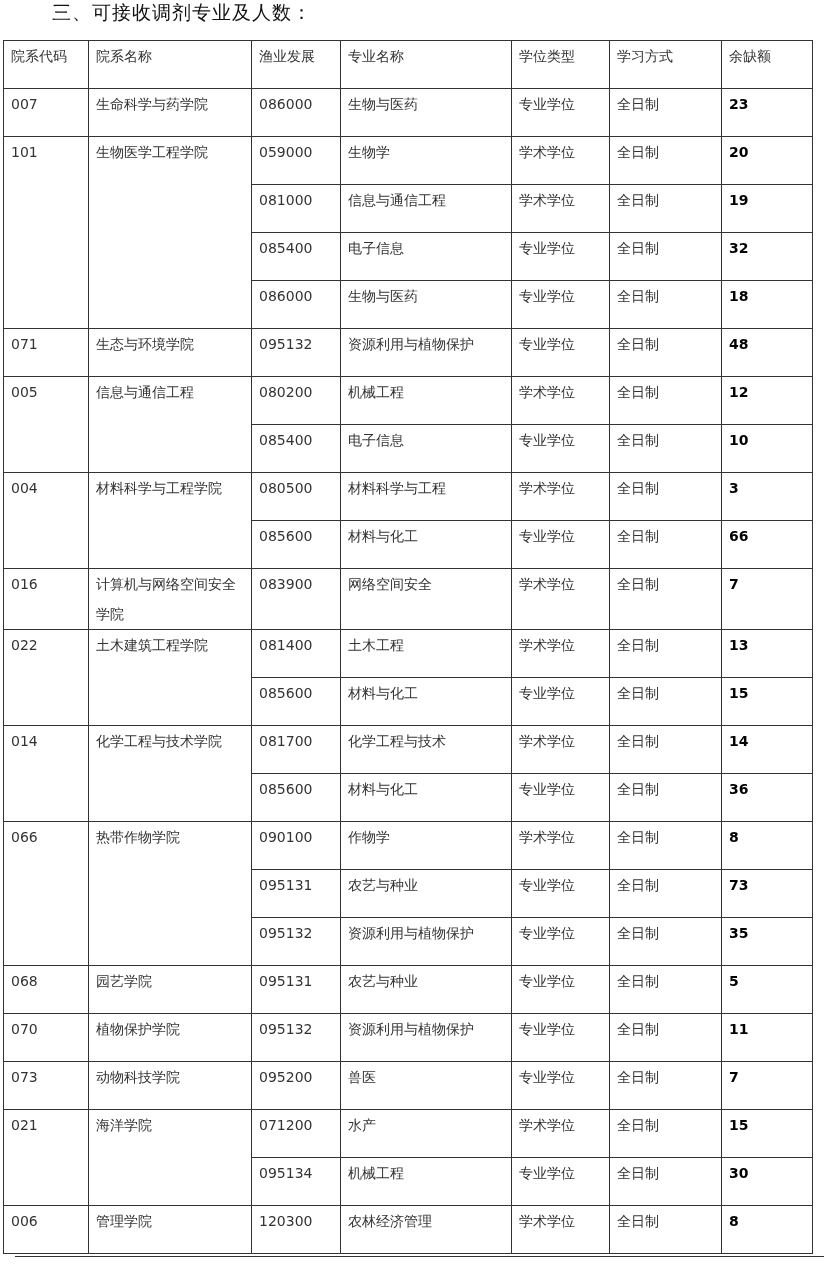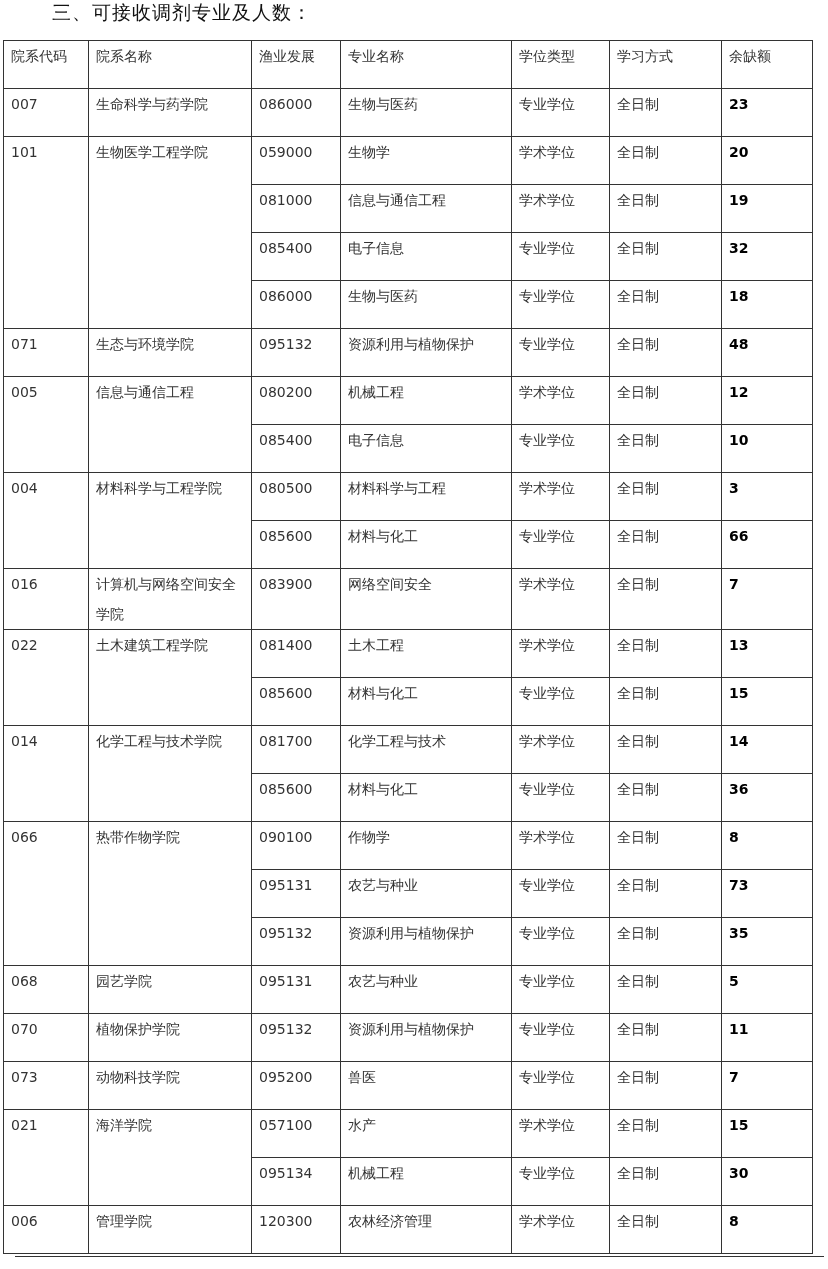--- a/index.html
+++ b/index.html
@@ -208,21 +208,21 @@
         <td rowspan="1">动物科技学院</td>
         <td>095200</td>
         <td>兽医</td>
         <td>专业学位</td>
         <td>全日制</td>
         <td class="num">7</td>
       </tr>
       <tr>
         <td rowspan="2">021</td>
         <td rowspan="2">海洋学院</td>
-        <td>057100</td>
+        <td>071200</td>
         <td>水产</td>
         <td>学术学位</td>
         <td>全日制</td>
         <td class="num">15</td>
       </tr>
       <tr>
         <td>095134</td>
         <td>机械工程</td>
         <td>专业学位</td>
         <td>全日制</td>

